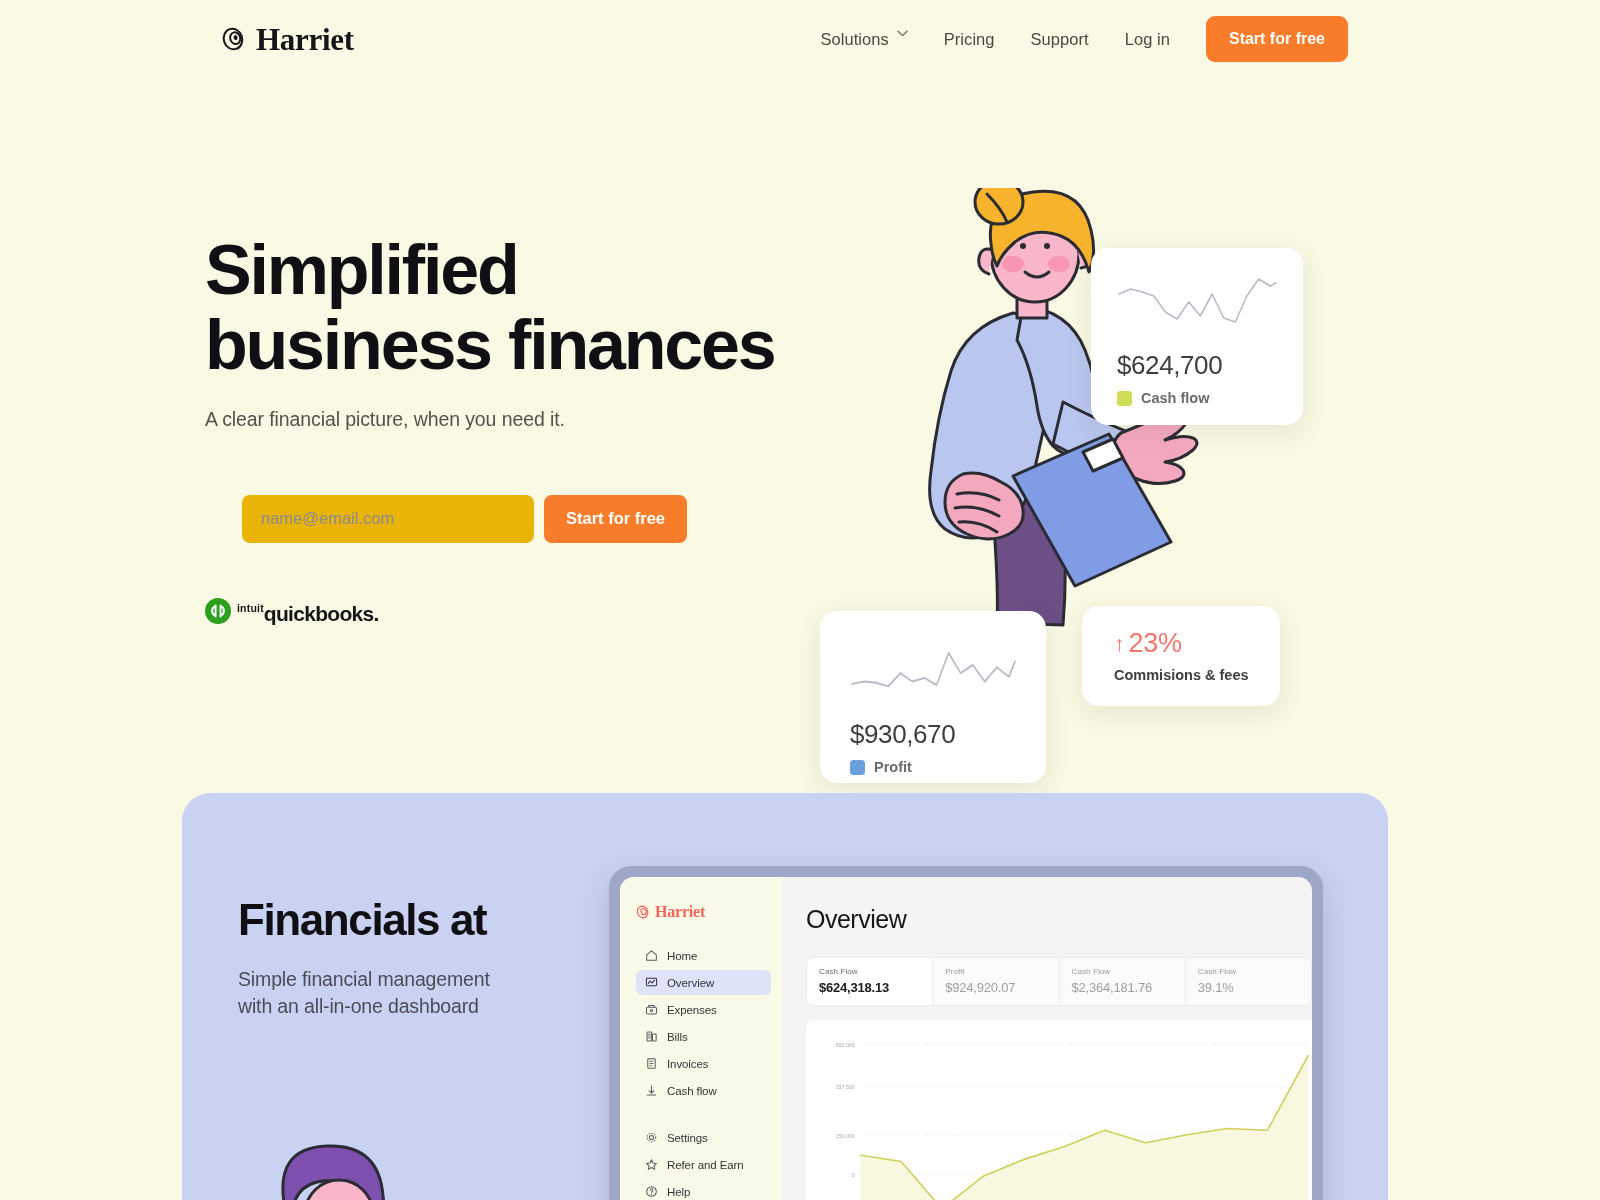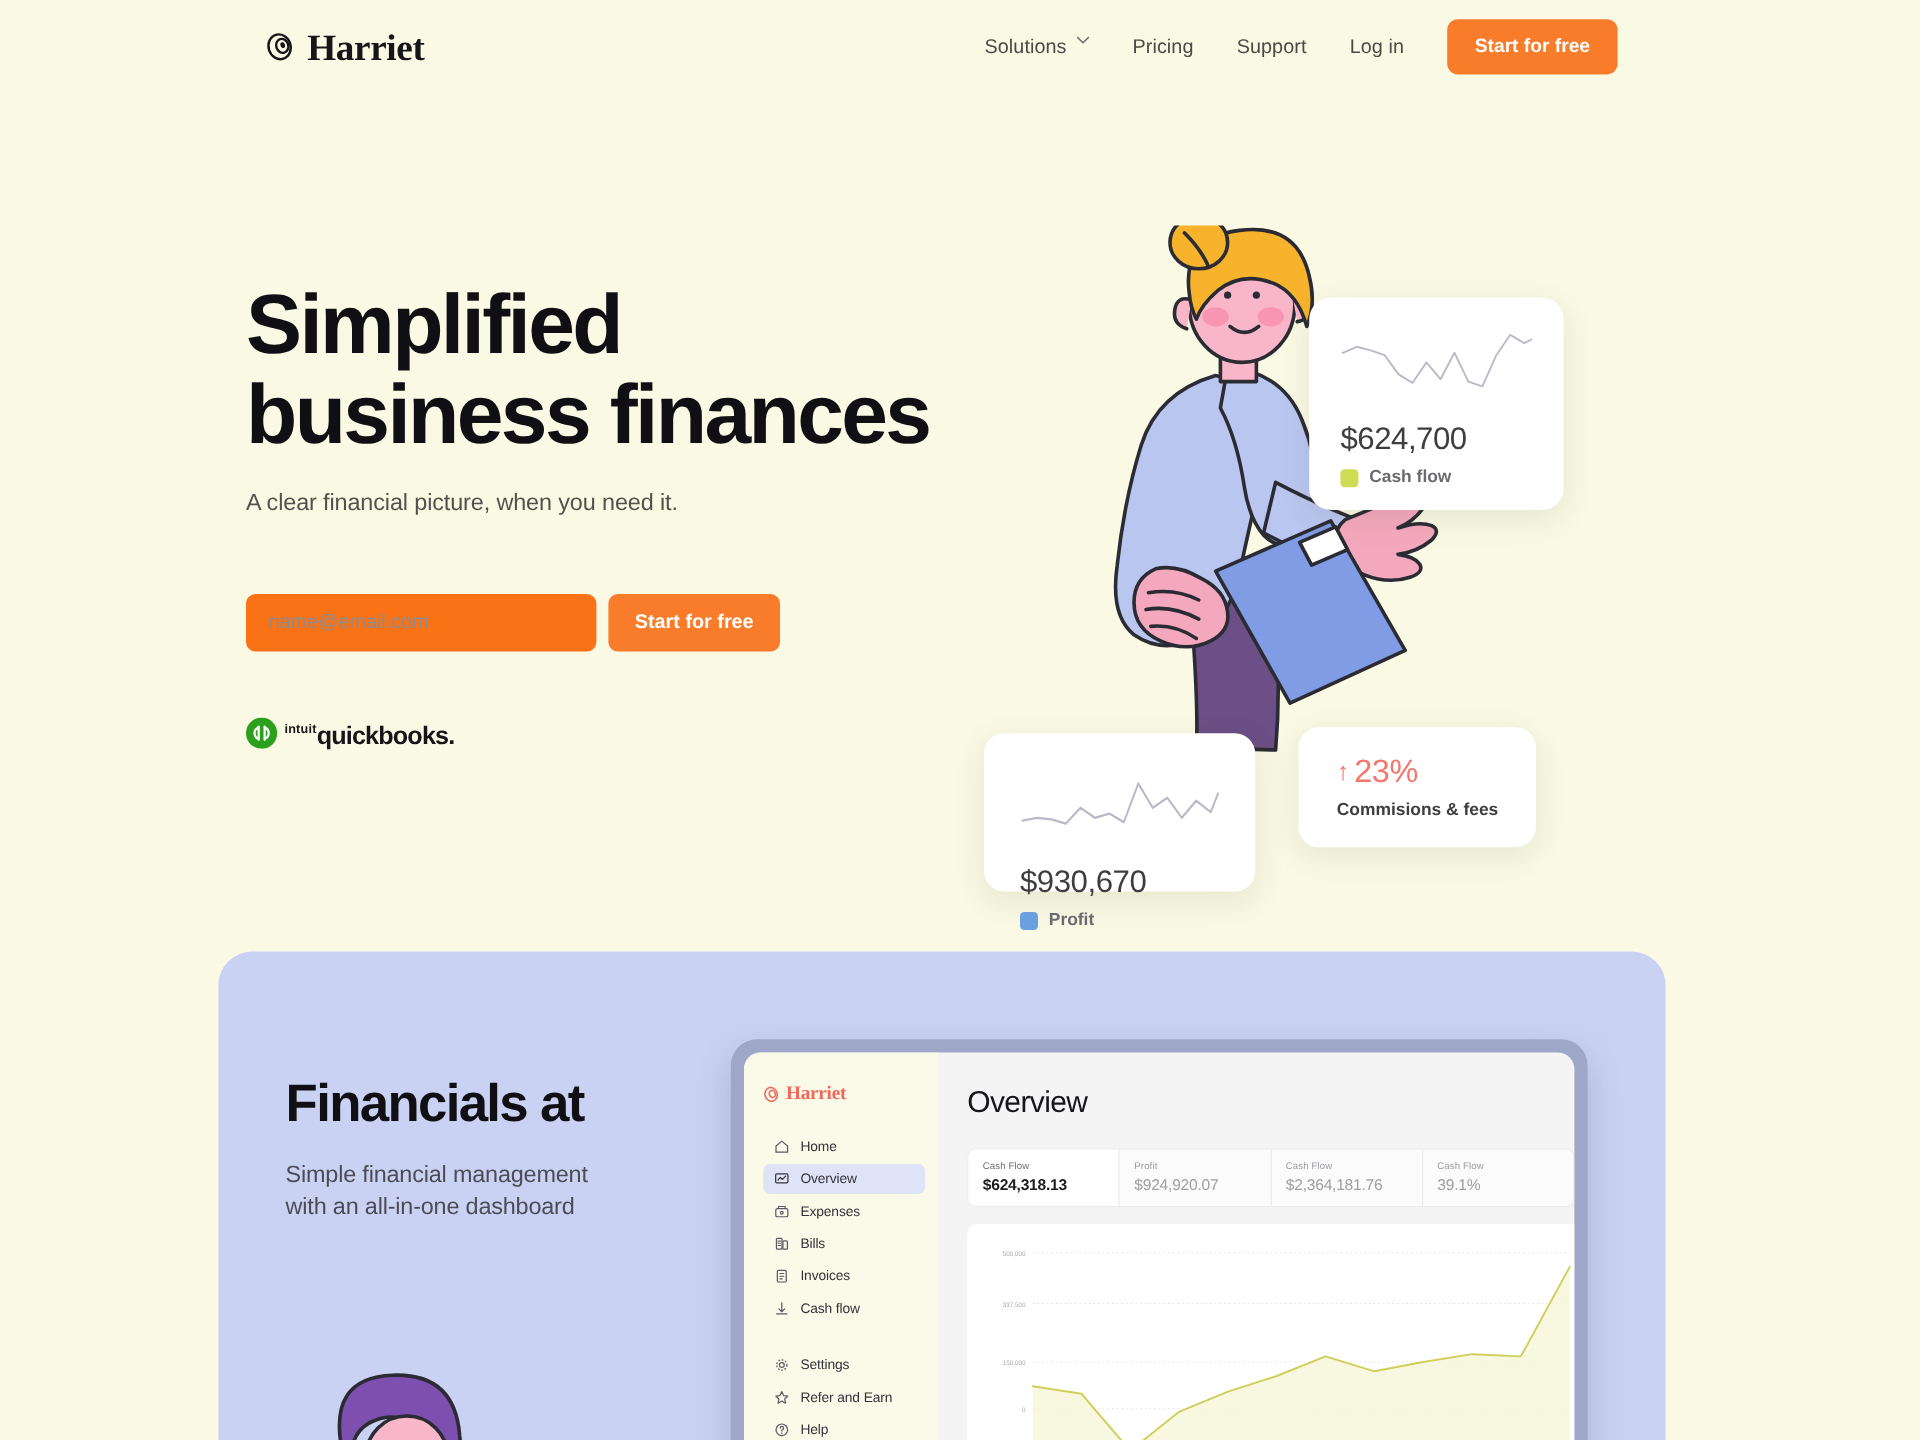--- a/index.html
+++ b/index.html
@@ -107,26 +107,27 @@
     margin-top: 64px;
     display: flex;
     align-items: center;
     gap: 10px;
   }
   .email-input {
     width: 292px;
     height: 48px;
     border: none;
     border-radius: 8px;
-    background: #f97316;
+    background: #eab308;
     padding: 0 19px;
     font-size: 16.5px;
     color: #2c2c30;
     font-family: "Liberation Sans", sans-serif;
     outline: none;
+    margin-left: 37px;
   }
   .email-input::placeholder { color: #8b8b90; }
   .signup-cta {
     height: 48px;
     background: #f97c2b;
     color: #fff;
     border: none;
     border-radius: 8px;
     padding: 0 22px;
     font-size: 16.5px;
@@ -166,22 +167,22 @@
     top: 80px;
     width: 520px;
     height: 640px;
   }
   .stat-card {
     position: absolute;
     background: #ffffff;
     border-radius: 17px;
     box-shadow: 0 7px 26px rgba(80, 80, 40, 0.10);
   }
-  .card-cashflow { left: 281px; top: 90px;  width: 212px; height: 177px; padding: 24px 26px 0; border-radius: 18px; }
-  .card-profit   { left: 10px;  top: 453px; width: 226px; height: 132px; padding: 30px 30px 0; }
+  .card-cashflow { left: 281px; top: 90px;  width: 212px; height: 177px; padding: 24px 26px 0; }
+  .card-profit   { left: 10px;  top: 453px; width: 226px; height: 172px; padding: 30px 30px 0; }
   .card-commission {
     left: 272px; top: 448px; width: 198px; height: 100px;
     padding: 22px 0 0 32px;
   }
   .spark { display: block; width: 100%; height: 62px; }
   .card-value {
     margin-top: 16px;
     font-size: 26px;
     color: #3d3d42;
     letter-spacing: -0.4px;

